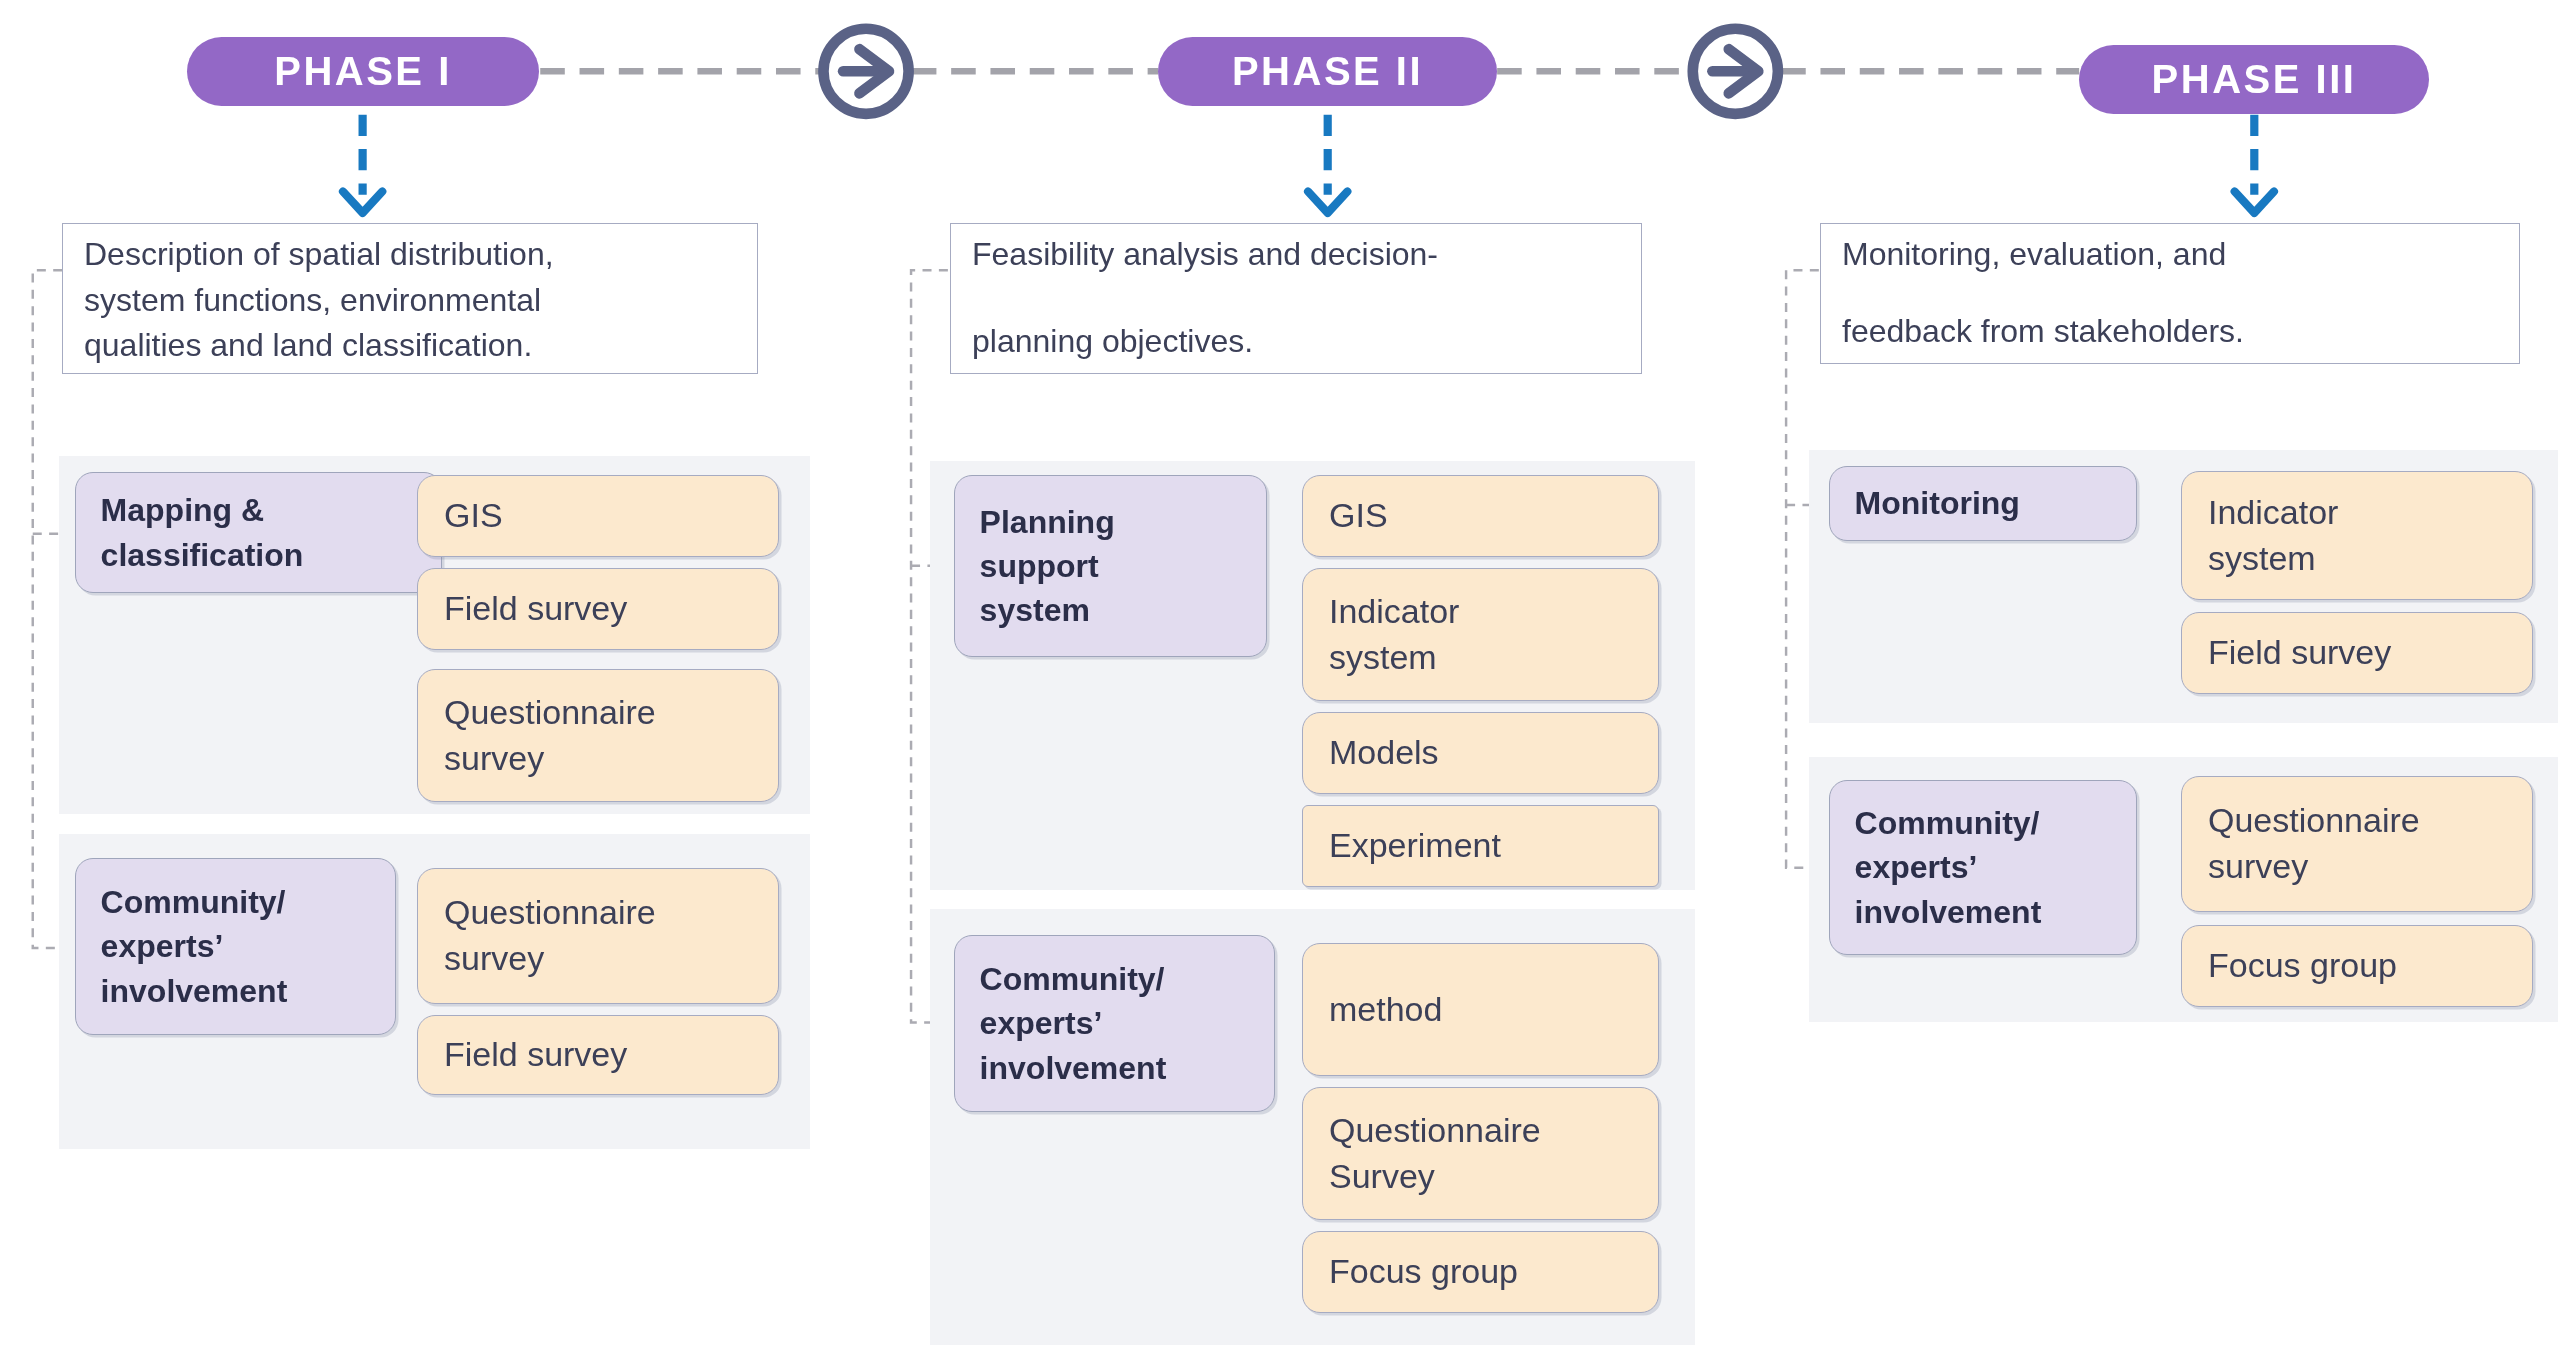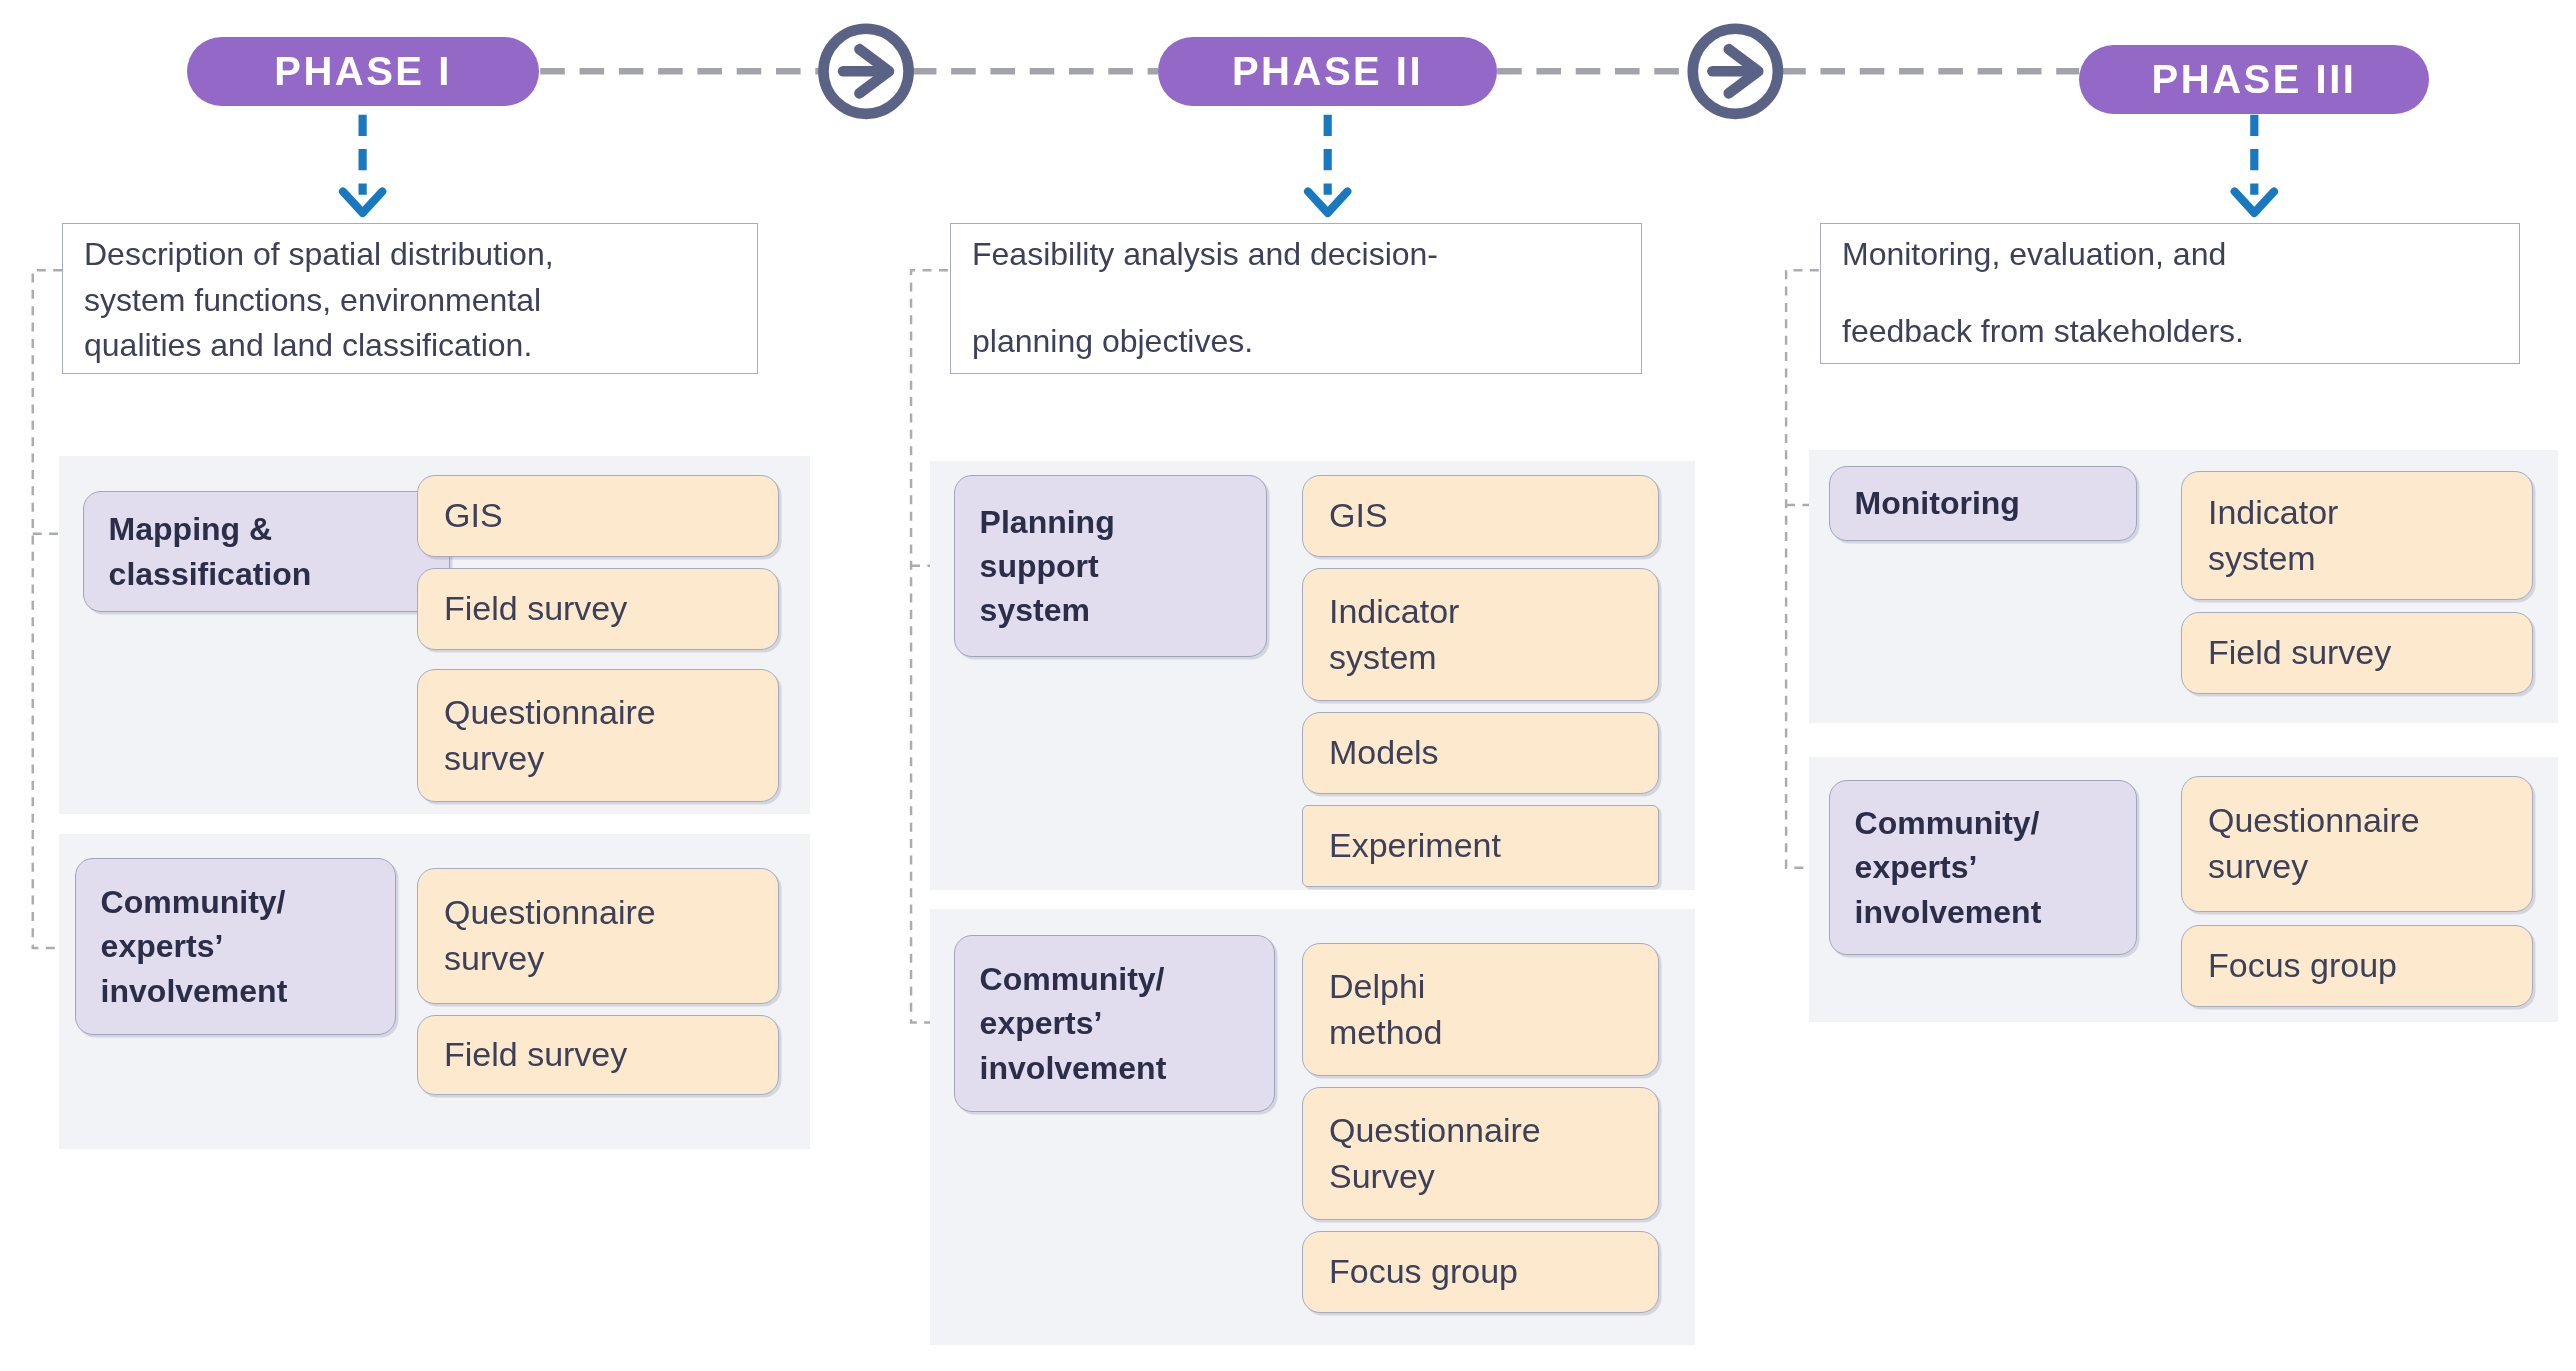--- a/index.html
+++ b/index.html
@@ -79,21 +79,21 @@
 
   <div class="pill" style="left:187px;top:37px;width:352px;height:69px;">PHASE I</div>
 
   <div class="desc" style="left:62px;top:223px;width:696px;height:151px;">
     <span>Description of spatial distribution,</span>
     <span>system functions, environmental</span>
     <span>qualities and land classification.</span>
   </div>
 
   <div class="panel" style="left:59px;top:456px;width:751px;height:358px;"></div>
-  <div class="glabel" style="left:75px;top:491px;width:367px;height:121px;margin-left:8px;">
+  <div class="glabel" style="left:75px;top:472px;width:367px;height:121px;">
     <span>Mapping &amp;</span>
     <span>classification</span>
   </div>
   <div class="item" style="left:417px;top:475px;width:362px;height:82px;">
     <span>GIS</span>
   </div>
   <div class="item" style="left:417px;top:568px;width:362px;height:82px;">
     <span>Field survey</span>
   </div>
   <div class="item" style="left:417px;top:669px;width:362px;height:133px;">
@@ -142,21 +142,20 @@
     <span>Experiment</span>
   </div>
 
   <div class="panel" style="left:930px;top:909px;width:765px;height:436px;"></div>
   <div class="glabel" style="left:954px;top:935px;width:321px;height:177px;">
     <span>Community/</span>
     <span>experts’</span>
     <span>involvement</span>
   </div>
   <div class="item" style="left:1302px;top:943px;width:357px;height:133px;">
-    <span>Delphi</span>
     <span>method</span>
   </div>
   <div class="item" style="left:1302px;top:1087px;width:357px;height:133px;">
     <span>Questionnaire</span>
     <span>Survey</span>
   </div>
   <div class="item" style="left:1302px;top:1231px;width:357px;height:82px;">
     <span>Focus group</span>
   </div>
 

